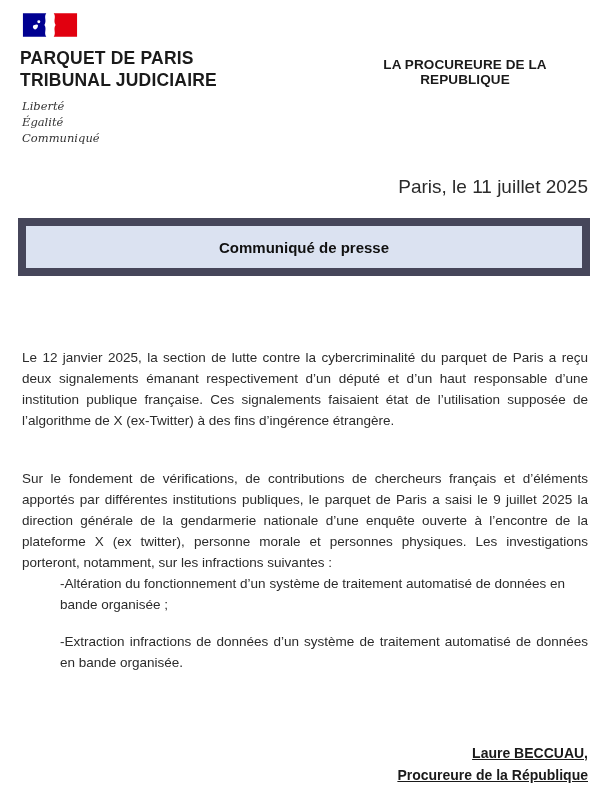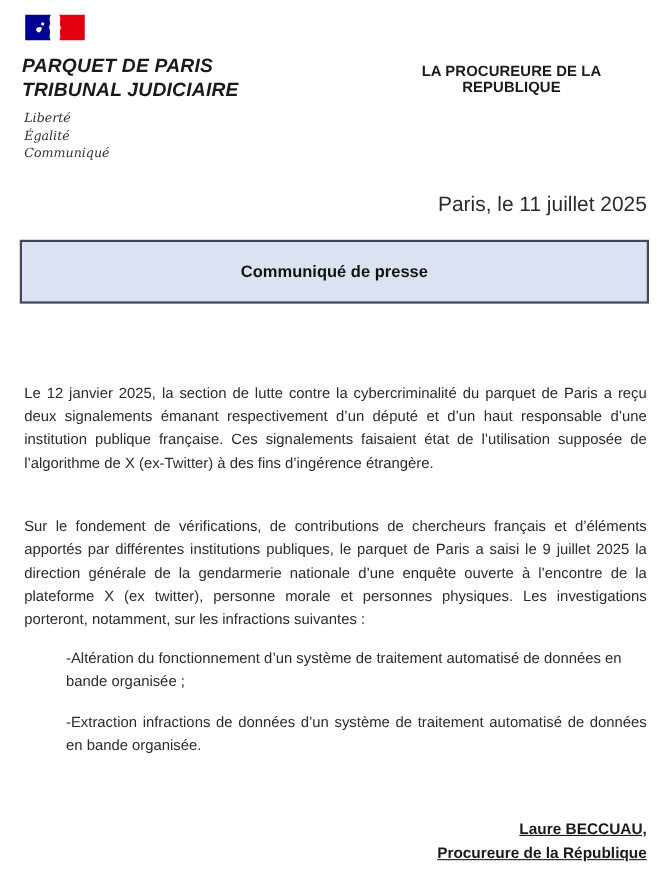--- a/index.html
+++ b/index.html
@@ -16,21 +16,20 @@
   
   .header-left { position: absolute; top: 12px; left: 20px; }
   .flag { display: block; margin-left: 2px; }
   .org-name {
     margin-top: 4px;
     font-weight: 700;
     font-size: 17.5px;
     line-height: 22px;
     color: #1a1a1a;
     letter-spacing: 0.2px;
-    font-style: italic;
   }
   .motto {
     margin-top: 7px;
     margin-left: 2px;
     font-family: "DejaVu Serif", serif;
     font-style: italic;
     font-size: 11.5px;
     line-height: 16px;
     color: #333333;
   }
@@ -58,21 +57,21 @@
   }
 
   
   .banner {
     position: absolute;
     top: 218px;
     left: 18px;
     width: 572px;
     height: 58px;
     background: #dbe2f1;
-    border: 2px solid #14b8a6;
+    border: 8px solid #14b8a6;
     display: flex;
     align-items: center;
     justify-content: center;
   }
   .banner-title {
     font-weight: 700;
     font-size: 15px;
     color: #111111;
   }
 
@@ -83,21 +82,21 @@
     left: 22px;
     width: 566px;
   }
   .para {
     font-size: 13.5px;
     line-height: 21px;
     text-align: justify;
     color: #2b2b2b;
   }
   .para-1 { margin-bottom: 37px; }
-  .para-2 { margin-bottom: 15px; }
+  .para-2 { }
   .list-item {
     font-size: 13.5px;
     line-height: 21px;
     padding-left: 38px;
     color: #2b2b2b;
     margin-bottom: 16px;
   }
   .list-item.left { text-align: left; }
   .list-item.justified { text-align: justify; }
 

